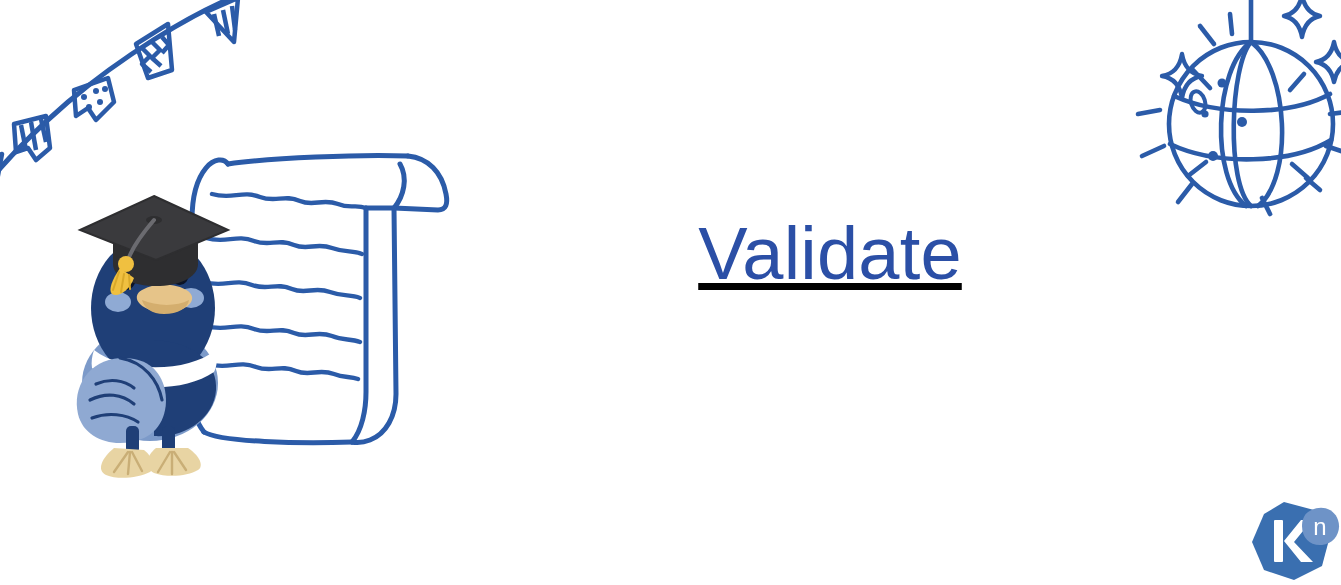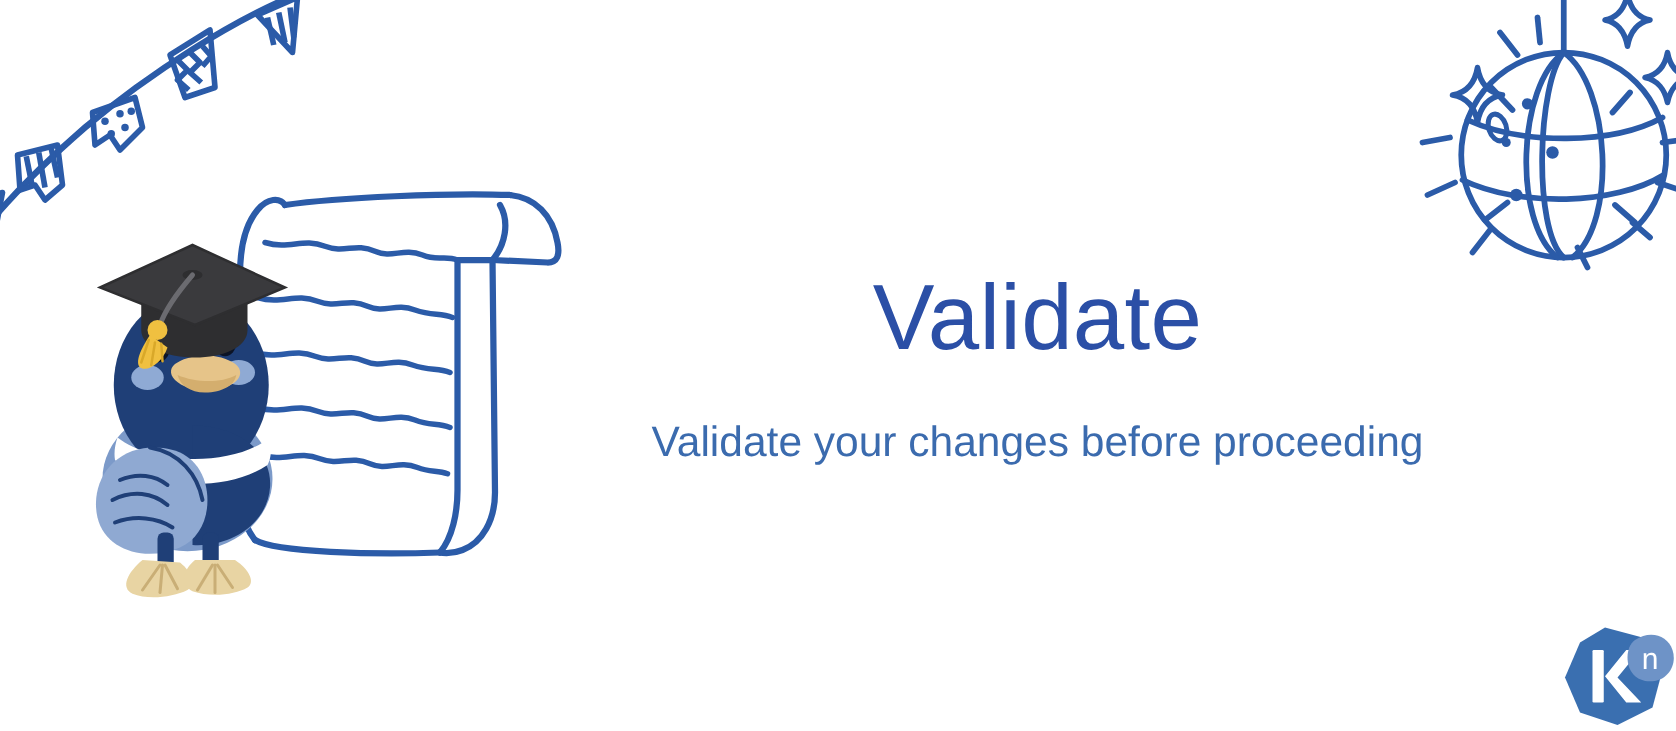--- a/index.html
+++ b/index.html
@@ -22,20 +22,21 @@
   #scroll-art   { left:180px;  top:142px;  width:280px;  height:310px; }
   #bird-art     { left:58px;   top:190px;  width:185px;  height:290px; }
   #brand-logo   { left:1246px; top:498px;  width:95px;   height:87px; }
 
   
   #text-block {
     position:absolute;
     left:470px; top:206px;
     width:720px;
     text-align:center;
+    text-decoration:underline;
   }
   #page-title {
     font-size:74px;
     font-weight:400;
     letter-spacing:0.2px;
     line-height:96px;
     color:#2B4FA6;
   }
   #page-subtitle {
     margin-top:30px;
@@ -237,21 +238,20 @@
     <path d="M62 78 C 54 90, 50 100, 54 104 C 60 108, 72 100, 76 88 Z" fill="#F0C040"></path>
     <g fill="none" stroke="#D9A829" stroke-width="2" stroke-linecap="round">
       <path d="M61 82 L55 100"></path>
         <path d="M66 84 L63 102"></path>
         <path d="M71 85 L72 99"></path>
     </g>
   </svg>
 
   <div id="text-block">
     <div id="page-title">Validate</div>
-    <div id="page-subtitle">Validate your changes before proceeding</div>
   </div>
 
   <svg class="art" id="brand-logo" viewBox="0 0 95 87">
 
     <path d="M38 4 L68 12 L84 38 L76 68 L48 82 L18 72 L6 44 L18 16 Z" fill="#3A6FB0"></path>
 
     <g fill="#ffffff">
       <rect x="28" y="22" width="9" height="42" rx="1"></rect>
       <path d="M38 43 L55 22 L66 22 L48 44 L67 64 L55 64 Z"></path>
     </g>

